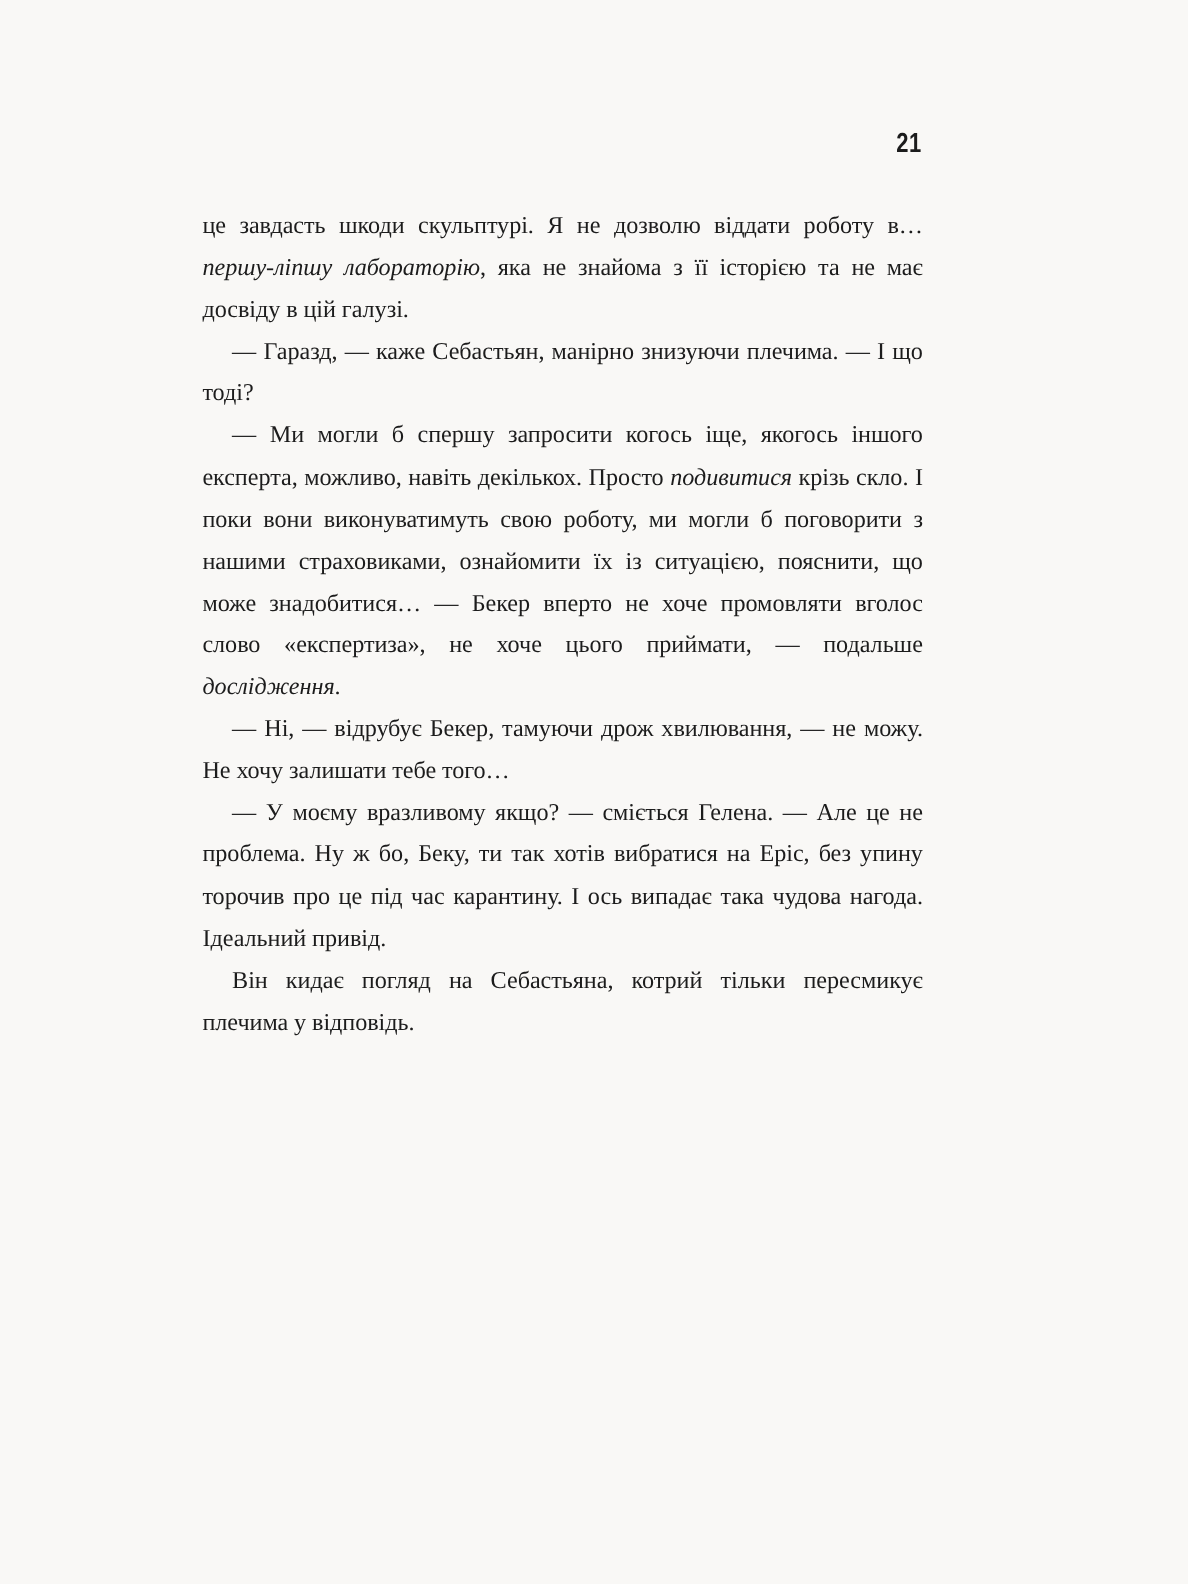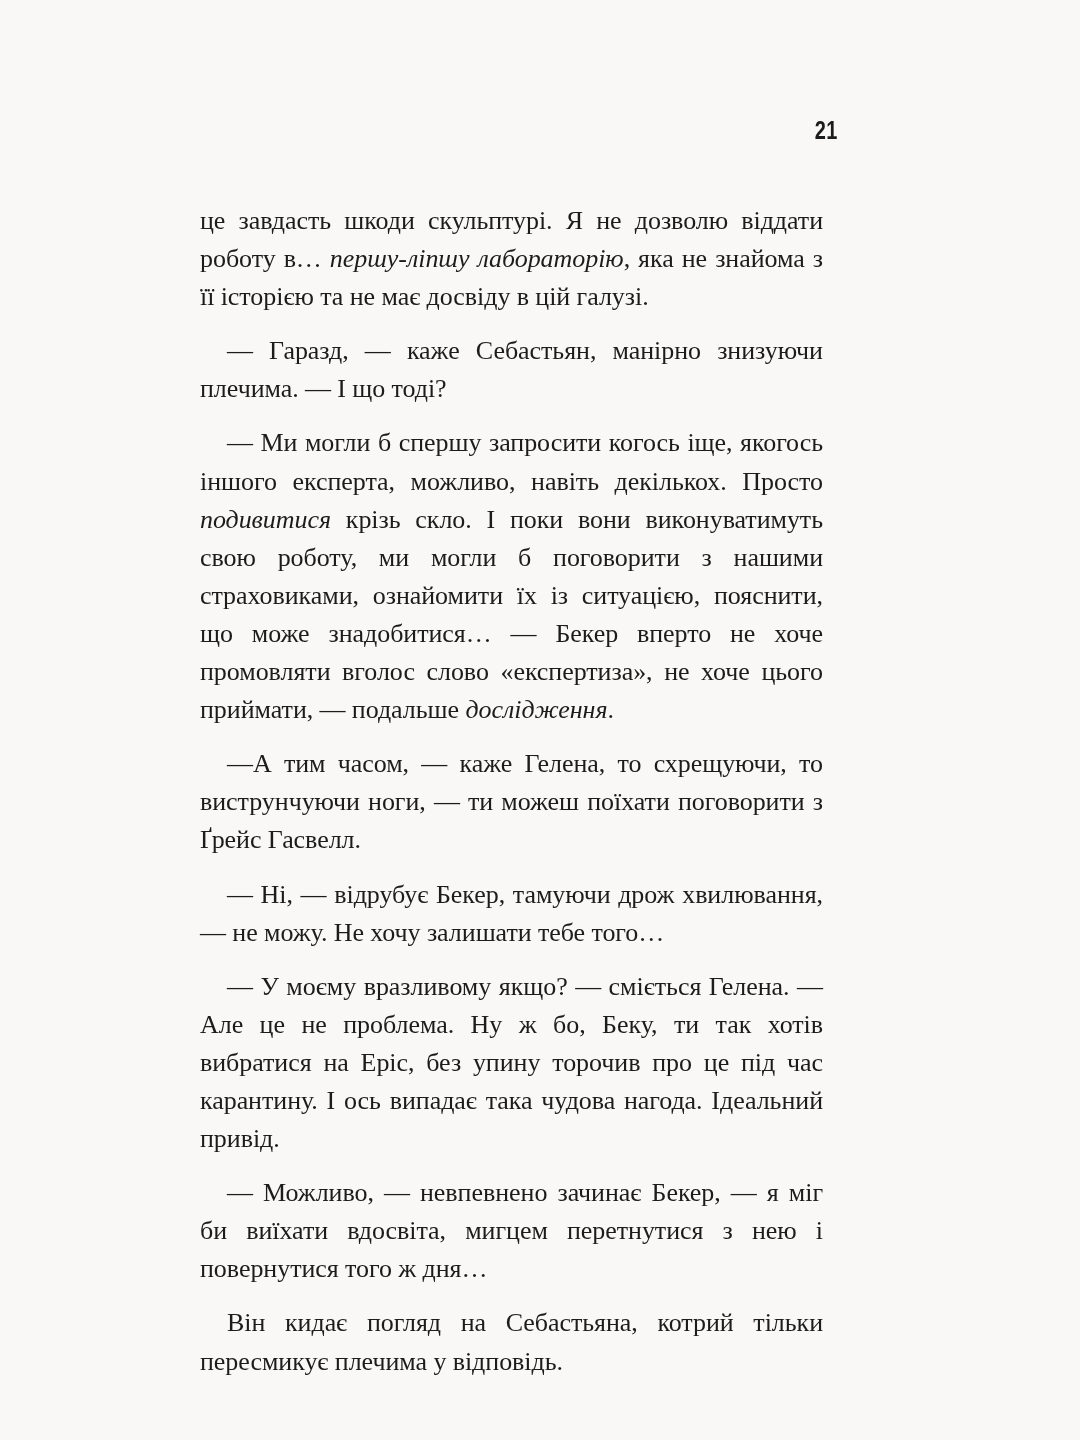--- a/index.html
+++ b/index.html
@@ -51,22 +51,22 @@
 
   
   .textblock {
     position: absolute;
     left: 184px;
     top: 186px;
     width: 655px;
   }
 
   .para {
-    margin: 16px;
-    font-size: 26px;
+    margin: 0;
+    font-size: 22px;
     line-height: 38.1px;
     text-align: justify;
     text-align-last: left;
     text-indent: 0;
     hyphens: manual;
     word-spacing: -0.1px;
     letter-spacing: -0.05px;
   }
   .para.indent {
     text-indent: 27px;
@@ -82,20 +82,18 @@
 <div class="page" style="background: rgb(249, 248, 246);">
 
   <div class="folio-row">
     <span class="folio">21</span>
   </div>
 
   <div class="textblock">
     <p class="para"><span>це завдасть шкоди скульптурі. Я не дозволю віддати роботу в… </span><em>першу-ліпшу лабораторію</em><span>, яка не знайома з її історією та не має досвіду в цій галузі.</span></p>
     <p class="para indent"><span>— Гаразд, — каже Себастьян, манірно знизуючи плечима. — І що тоді?</span></p>
     <p class="para indent"><span>— Ми могли б спершу запросити когось іще, якогось іншого експерта, можливо, навіть декількох. Просто </span><em>подивитися</em><span> крізь скло. І поки вони виконуватимуть свою роботу, ми могли б поговорити з нашими страховиками, ознайомити їх із ситуацією, пояснити, що може знадобитися… — Бекер вперто не хоче промовляти вголос слово «експертиза», не хоче цього приймати, — подальше </span><em>дослідження</em><span>.</span></p>
-    <p class="para indent"><span>—А тим часом, — каже Гелена, то схрещуючи, то виструнчуючи ноги, — ти можеш поїхати поговорити з Ґрейс Гасвелл.</span></p>
     <p class="para indent"><span>— Ні, — відрубує Бекер, тамуючи дрож хвилювання, — не можу. Не хочу залишати тебе того…</span></p>
     <p class="para indent"><span>— У моєму вразливому якщо? — сміється Гелена. — Але це не проблема. Ну ж бо, Беку, ти так хотів вибратися на Еріс, без упину торочив про це під час карантину. І ось випадає така чудова нагода. Ідеальний привід.</span></p>
-    <p class="para indent"><span>— Можливо, — невпевнено зачинає Бекер, — я міг би виїхати вдосвіта, мигцем перетнутися з нею і повернутися того ж дня…</span></p>
     <p class="para indent"><span>Він кидає погляд на Себастьяна, котрий тільки пересмикує плечима у відповідь.</span></p>
   </div>
 
 </div>
 
 </body></html>

